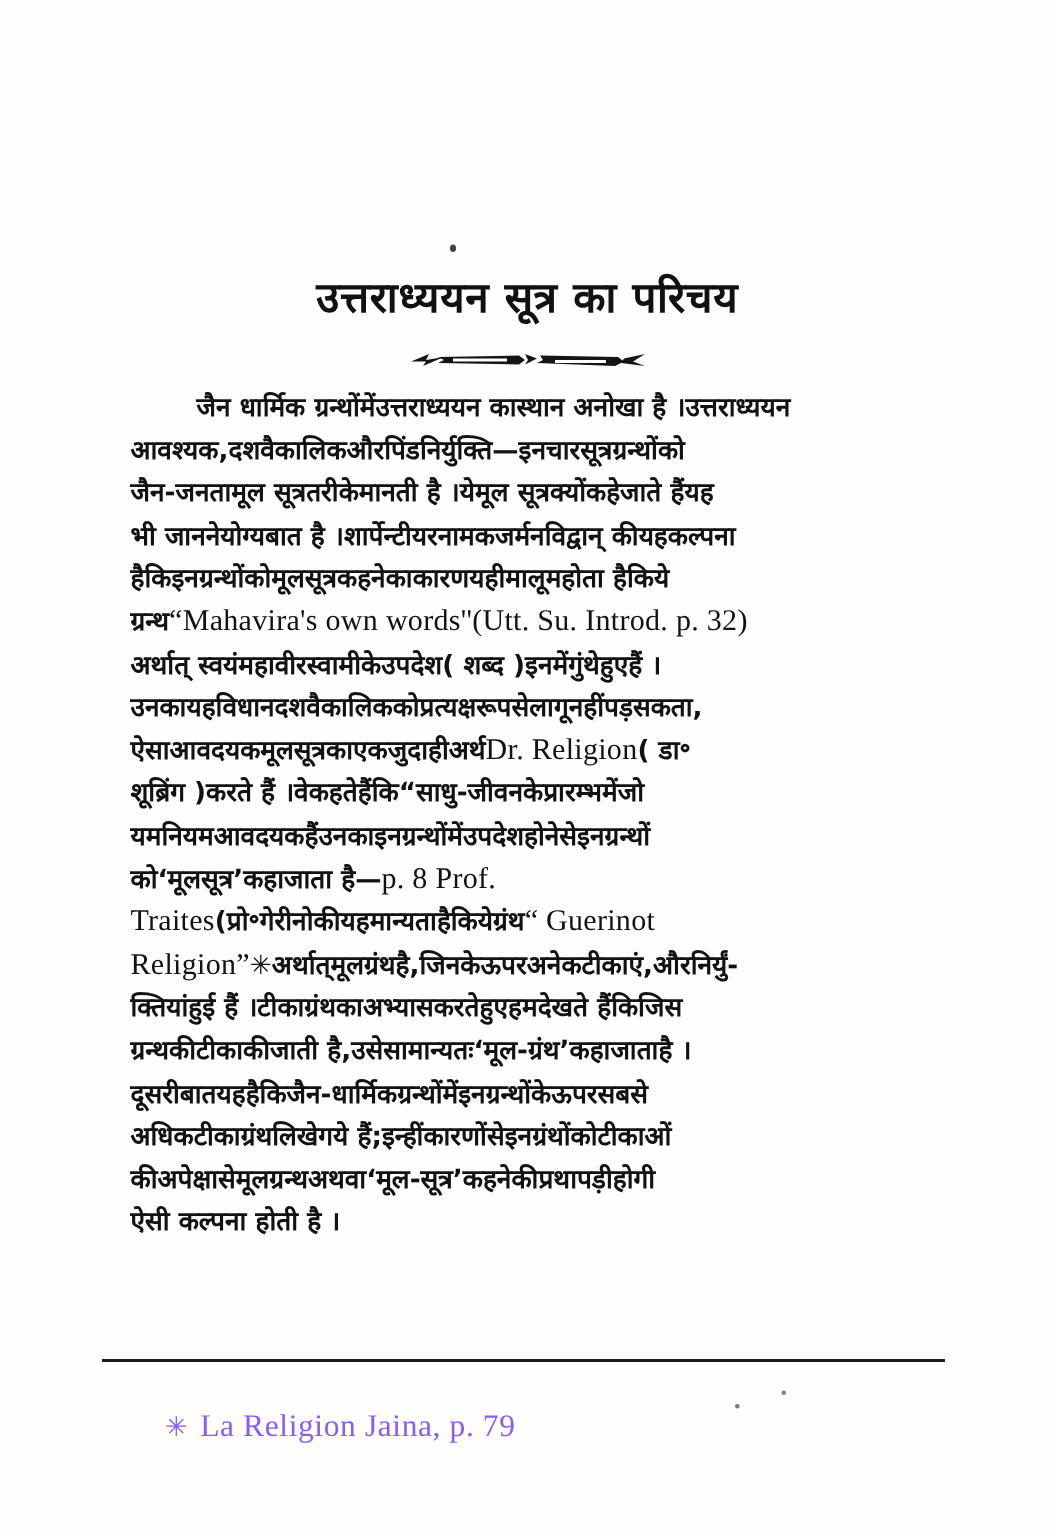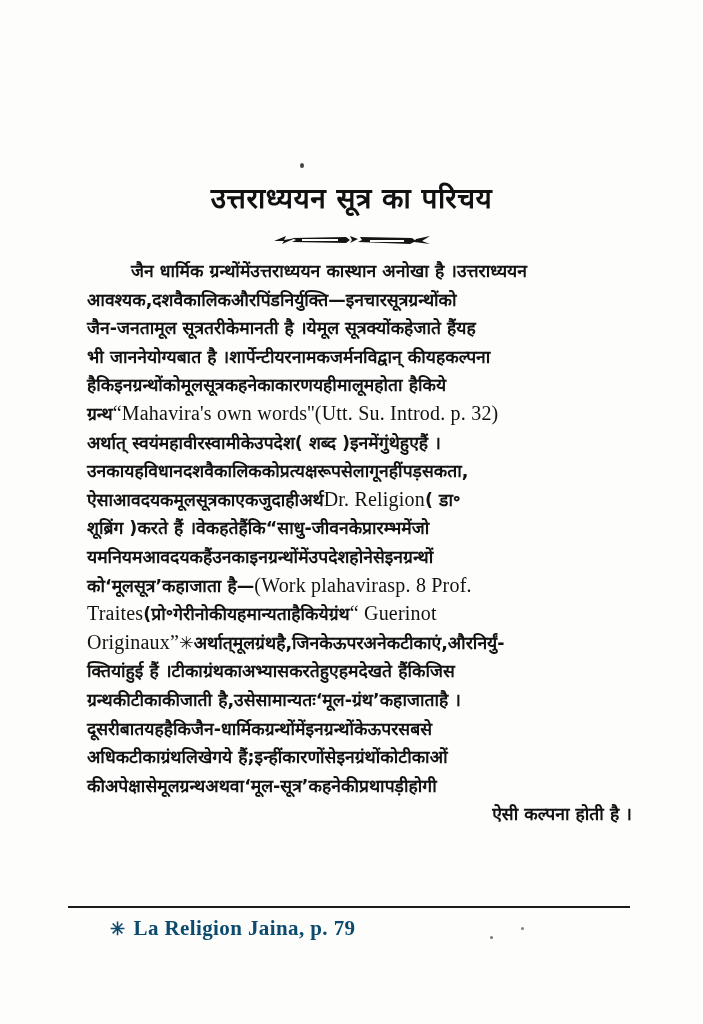--- a/index.html
+++ b/index.html
@@ -68,21 +68,21 @@
     justify-content: flex-start;
     align-items: baseline;
     height: 28.6px;
     color: #121212;
     font-family: "DejaVu Sans", sans-serif;
     font-size: 17.5px;
     font-weight: 700;
     white-space: nowrap;
   }
   .body-line.last {
-    justify-content: flex-end;
+    justify-content: flex-start;
   }
   .body-line .w {
     display: inline-block;
   }
   
   .body-line .lat {
     font-family: "Liberation Serif", "DejaVu Serif", serif;
     font-weight: 400;
     font-size: 20px;
     letter-spacing: .2px;
@@ -97,25 +97,25 @@
     position: absolute;
     left: 68px;
     top: 906px;
     width: 562px;
     height: 2px;
     background: #1b1b1b;
   }
   .footnote {
     position: absolute;
     left: 110px;
-    top: 916px;
+    top: 938px;
     font-family: "Liberation Serif", "DejaVu Serif", serif;
     font-size: 21px;
-    font-weight: 700;
-    color: #0c4a6e;
+    font-weight: 400;
+    color: #8b5cf6;
     letter-spacing: .4px;
     white-space: nowrap;
   }
   .footnote .star {
     font-size: 18px;
     padding-right: 8px;
   }
 </style>
 </head>
 <body>
@@ -268,38 +268,37 @@
         <span class="w">होने</span>
         <span class="w">से</span>
         <span class="w">इन</span>
         <span class="w">ग्रन्थों</span>
       </div>
       <div class="body-line">
         <span class="w">को</span>
         <span class="w">‘मूलसूत्र’</span>
         <span class="w">कहा</span>
         <span class="w">जाता है—</span>
-        <span class="w lat">(Work plahaviras</span>
         <span class="w lat">p. 8 Prof.</span>
       </div>
       <div class="body-line">
         <span class="w lat">Traites</span>
         <span class="w">(प्रो॰</span>
         <span class="w">गेरीनो</span>
         <span class="w">की</span>
         <span class="w">यह</span>
         <span class="w">मान्यता</span>
         <span class="w">है</span>
         <span class="w">कि</span>
         <span class="w">ये</span>
         <span class="w">ग्रंथ</span>
         <span class="w lat">“ Guerinot</span>
       </div>
       <div class="body-line">
-        <span class="w lat">Originaux”</span>
+        <span class="w lat">Religion”</span>
         <span class="w">✳अर्थात्</span>
         <span class="w">मूल</span>
         <span class="w">ग्रंथ</span>
         <span class="w">है,जिनके</span>
         <span class="w">ऊपर</span>
         <span class="w">अनेक</span>
         <span class="w">टीकाएं,</span>
         <span class="w">और</span>
         <span class="w">निर्युं‌-</span>
       </div>

